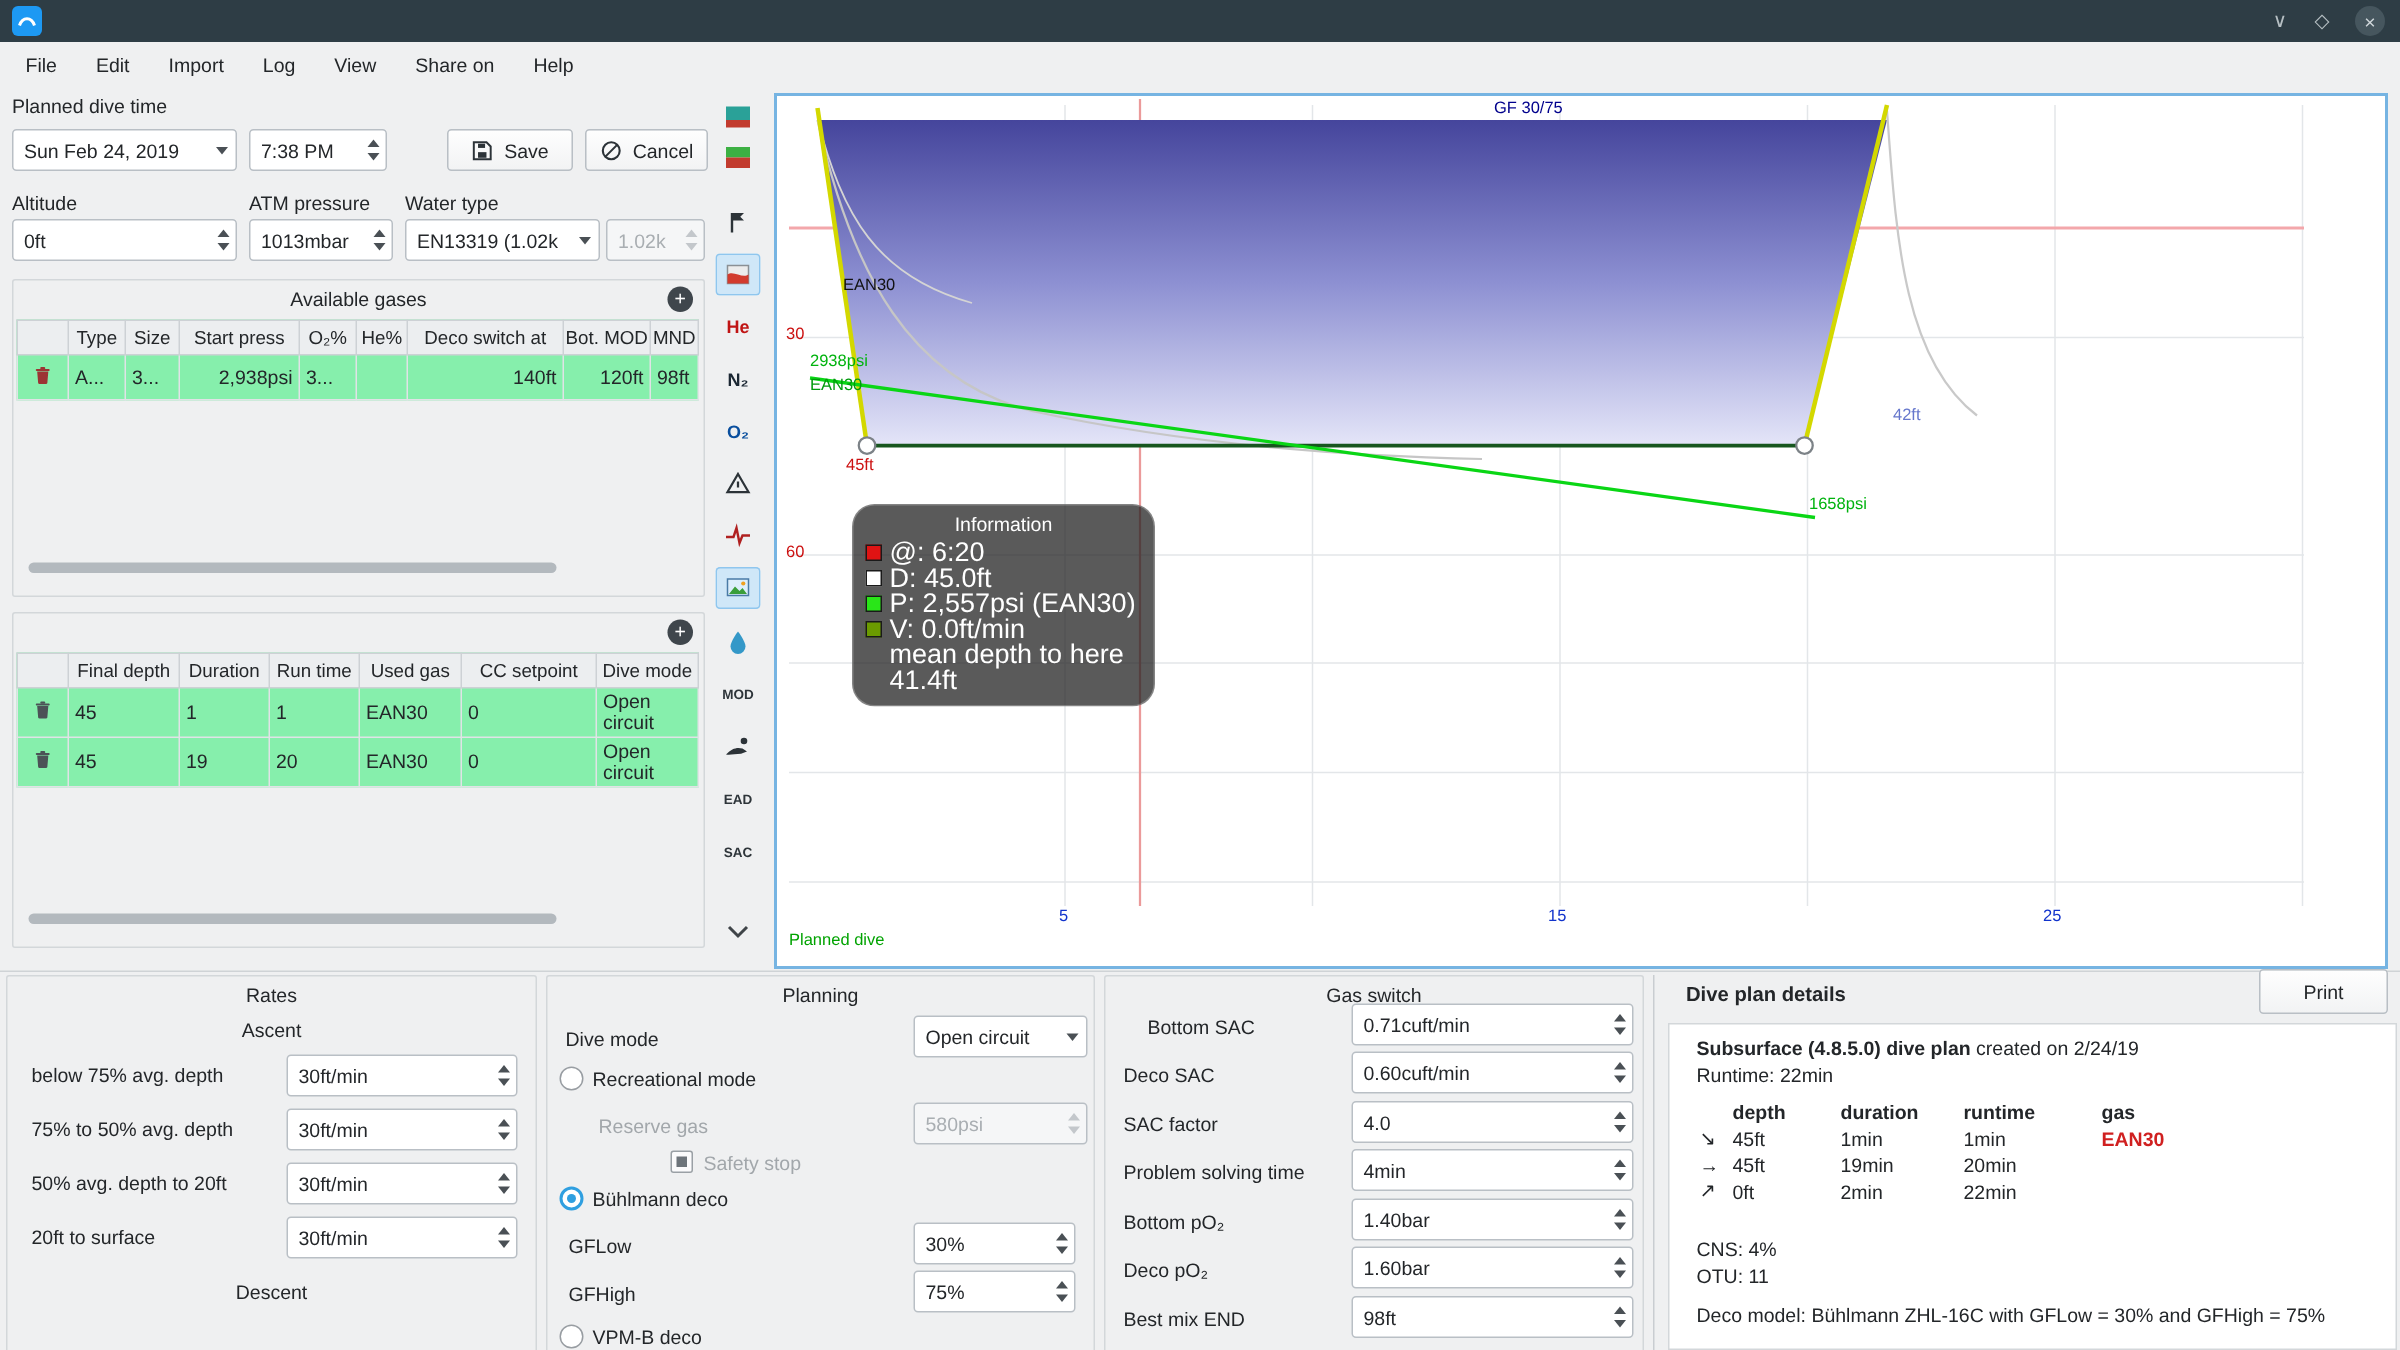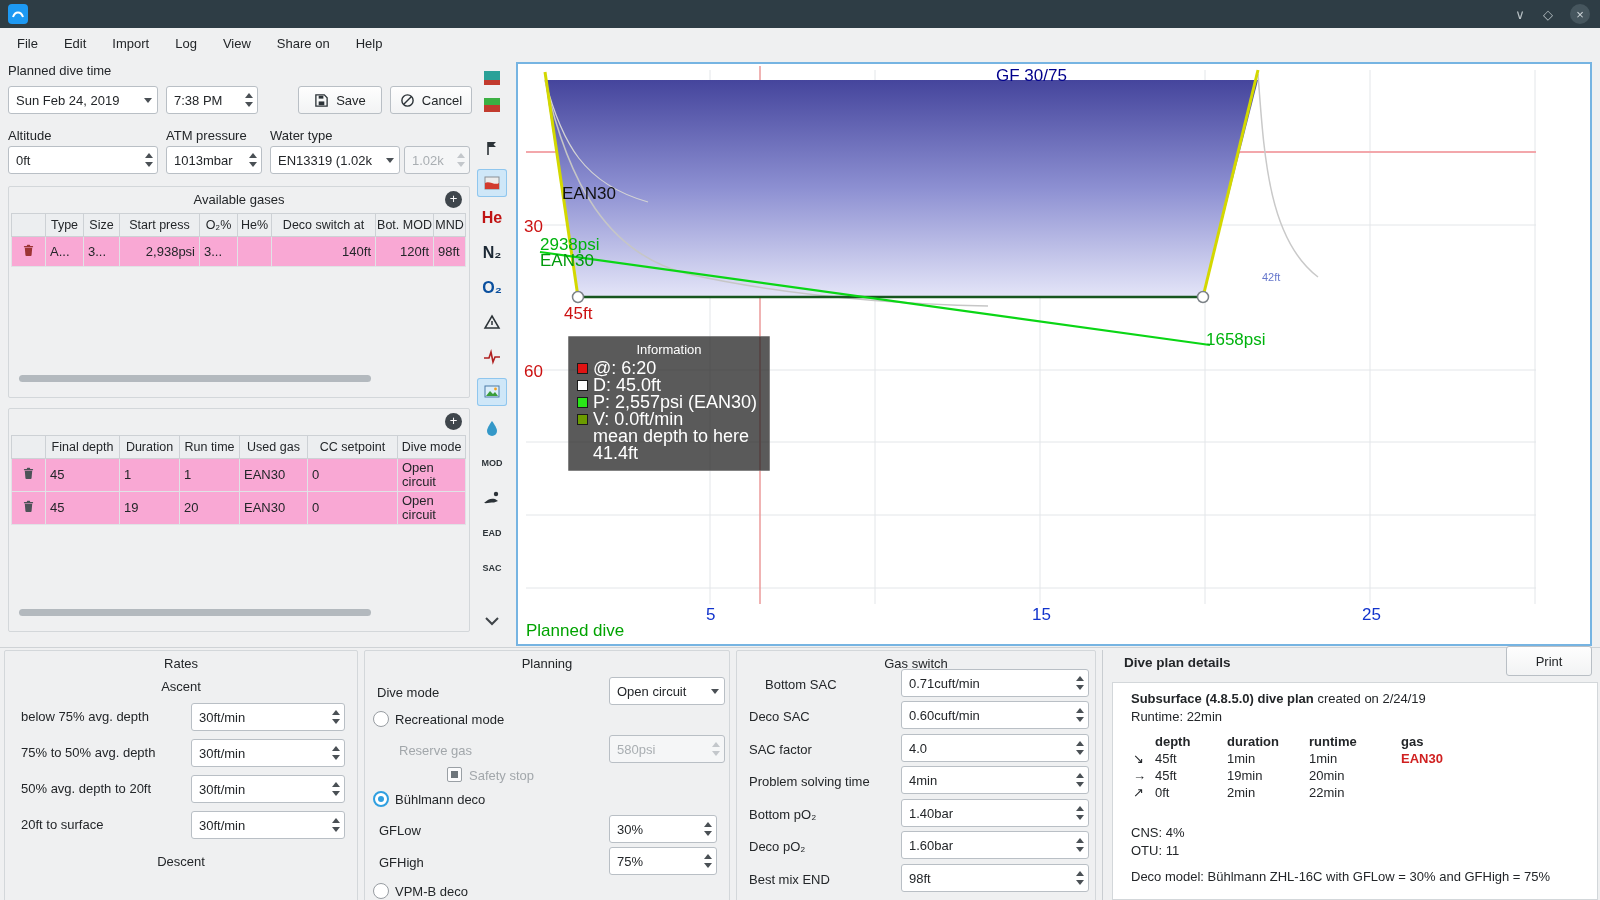--- a/index.html
+++ b/index.html
@@ -24,40 +24,40 @@
 .tri-up{width:0;height:0;border-left:4px solid transparent;border-right:4px solid transparent;border-bottom:5px solid #4a5055;}
 .tri-dn{width:0;height:0;border-left:4px solid transparent;border-right:4px solid transparent;border-top:5px solid #4a5055;}
 .combo-btn{width:18px;display:flex;align-items:center;justify-content:center;}
 .ctl.disabled{background:#f5f6f7;color:#a9aeb2;}
 .ctl.disabled .tri-up{border-bottom-color:#c3c7cb;}
 .ctl.disabled .tri-dn{border-top-color:#c3c7cb;}
 .btn{position:absolute;display:flex;align-items:center;justify-content:center;gap:7px;background:linear-gradient(#fefefe,#f2f3f4);border:1px solid #b9bfc5;border-radius:3px;font-size:13px;}
 .groupbox{position:absolute;border:1px solid #d3d7da;border-radius:2px;background:#eff0f1;}
 .gtitle{position:absolute;left:0;right:0;top:5px;text-align:center;}
 .plusbtn{position:absolute;right:7px;top:4px;width:17px;height:17px;border-radius:50%;background:#3f464c;color:#fff;font-size:13px;line-height:15px;text-align:center;}
-table.grid{border-collapse:collapse;background:#f9a8d4;table-layout:fixed;position:absolute;}
+table.grid{border-collapse:collapse;background:#86efac;table-layout:fixed;position:absolute;}
 table.grid th{background:#eceef0;border:1px solid #cdd1d5;font-weight:normal;font-size:12.5px;padding:4px 1px;white-space:nowrap;overflow:hidden;}
 table.grid td{border:1px solid #e0e3e6;padding:1px 4px;font-size:13px;overflow:hidden;line-height:14px;vertical-align:middle;}
 .iconcell{text-align:center;}
 .hscroll{position:absolute;height:7px;border-radius:3.5px;background:#b3b9be;}
 .radio{position:absolute;width:16px;height:16px;border-radius:50%;background:#fff;border:1px solid #989da2;}
 .radio.sel{border:2px solid #2f9fe0;}
 .radio.sel::after{content:"";display:block;width:6px;height:6px;border-radius:50%;background:#2f9fe0;margin:3px;}
 .checkbox{position:absolute;width:15px;height:15px;border:1px solid #9aa0a5;border-radius:2px;background:#fbfbfc;}
 .checkbox.checked-dis::after{content:"";display:block;width:7px;height:7px;margin:3px;background:#6e757b;}
 
 #side-toolbar{position:absolute;left:472px;top:60px;width:42px;height:588px;}
 .tool{position:absolute;left:5px;width:30px;height:28px;display:flex;align-items:center;justify-content:center;border-radius:3px;}
 .tool.active{background:#cfe7f8;box-shadow:inset 0 0 0 1px #8fc6ee;}
-.tool.txt{font-size:16px;font-weight:bold;}
+.tool.txt{font-size:12px;font-weight:bold;}
 .tool.small-txt{font-size:9px;font-weight:bold;color:#2e353a;}
 
 #chart{position:absolute;left:516px;top:62px;width:1076px;height:584px;background:#fff;border:2px solid #76b4e2;}
-#chart .ov{position:absolute;white-space:nowrap;font-size:17px;}
-.tooltip{position:absolute;left:50px;top:272px;width:202px;background:rgba(32,32,32,0.74);border:1px solid rgba(255,255,255,0.25);border-radius:1px;color:#fff;padding:5px 8px 8px;}
+#chart .ov{position:absolute;white-space:nowrap;font-size:11px;}
+.tooltip{position:absolute;left:50px;top:272px;width:202px;background:rgba(32,32,32,0.74);border:1px solid rgba(255,255,255,0.25);border-radius:15px;color:#fff;padding:5px 8px 8px;}
 .tt-title{text-align:center;font-size:13px;margin-bottom:3px;}
 .tt-row{display:flex;align-items:center;gap:5px;font-size:18px;line-height:17px;}
 .chip{width:11px;height:11px;display:inline-block;border:1px solid #1a1a1a;flex:0 0 auto;}
 
 #details-body{position:absolute;left:1112px;top:682px;width:486px;height:218px;background:#fff;border:1px solid #d3d7da;}
 #plan-table{position:absolute;left:18px;top:50px;border-collapse:collapse;}
 #plan-table th,#plan-table td{text-align:left;padding:1px 2px;font-size:13px;white-space:nowrap;}
 #plan-table th{font-weight:bold;}
 .gas-red{color:#d02020;font-weight:bold;}
 .divider-v{position:absolute;width:1px;background:#c9cdd1;}

